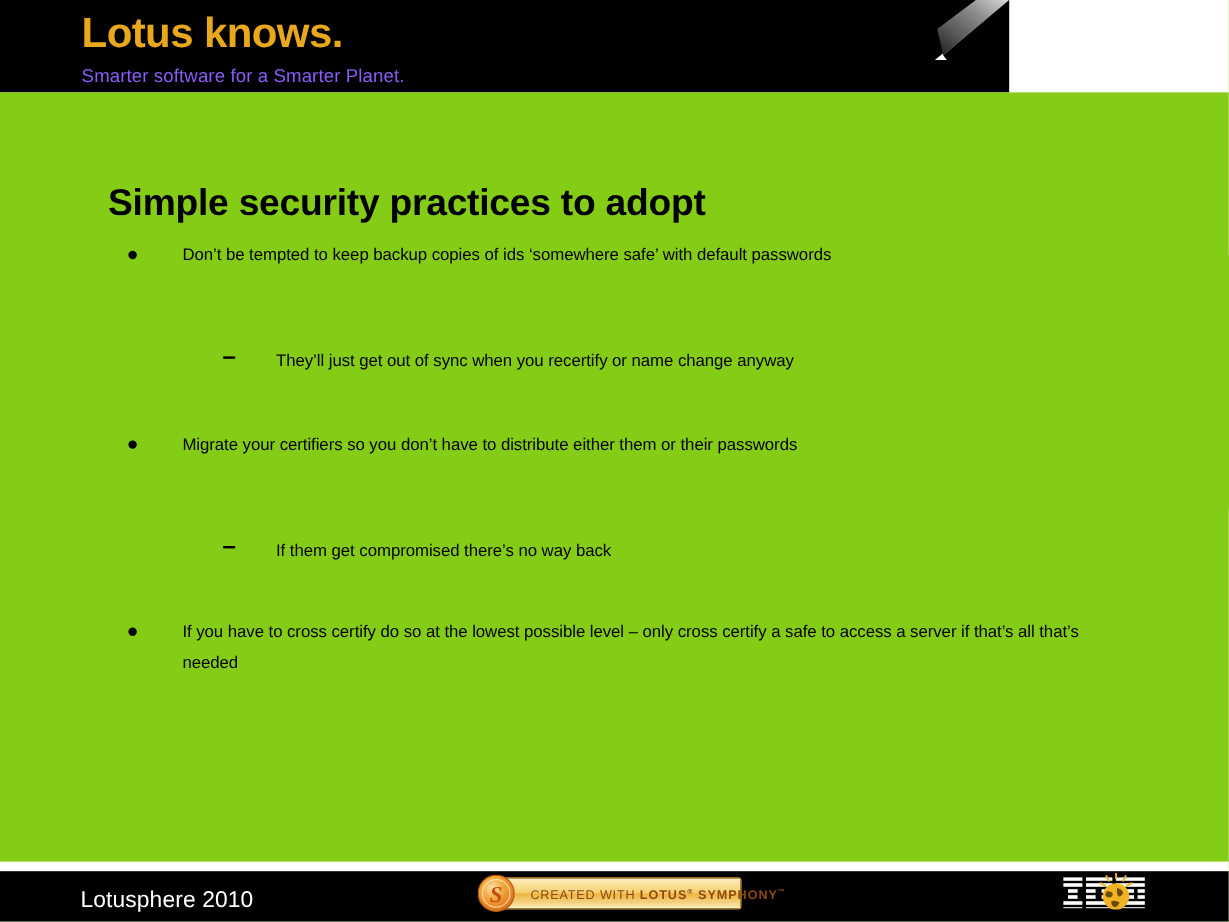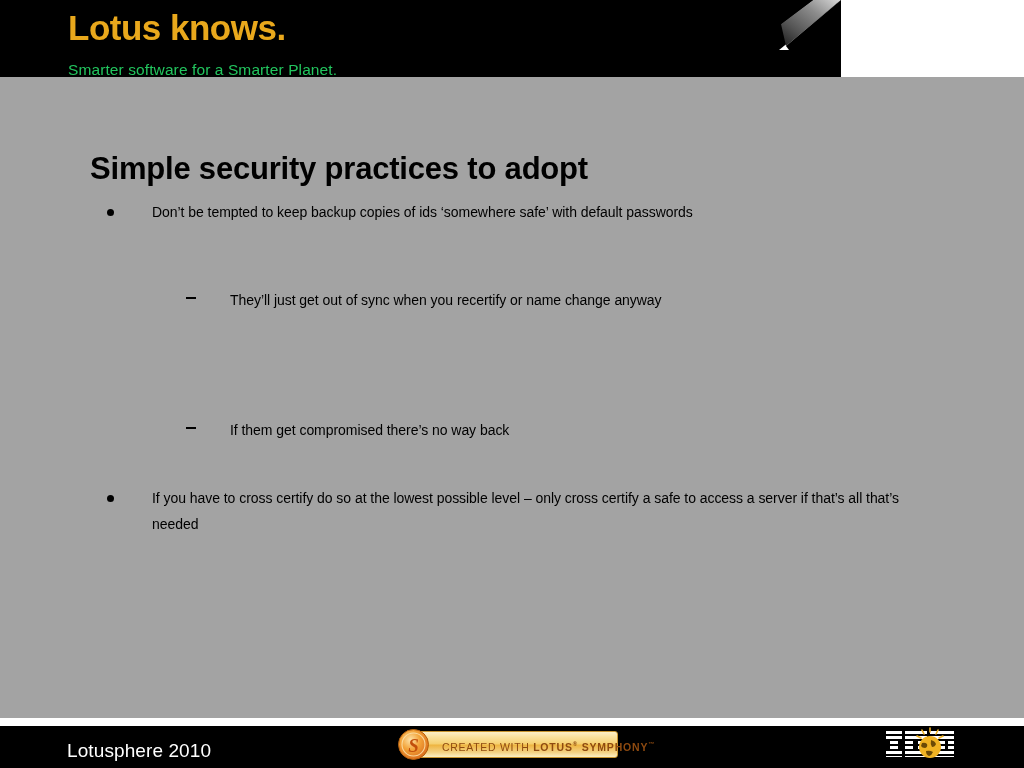--- a/index.html
+++ b/index.html
@@ -37,44 +37,44 @@
     font-weight: bold;
     color: #e9a81c;
     letter-spacing: -0.5px;
     line-height: 40px;
     white-space: nowrap;
   }
   .brand-tagline {
     font-family: "Liberation Sans", sans-serif;
     font-size: 15.5px;
     font-weight: normal;
-    color: #22c55e;
+    color: #8b5cf6;
     letter-spacing: 0.1px;
     line-height: 18px;
-    margin-top: 13px;
+    margin-top: 7px;
     white-space: nowrap;
   }
 
   
   .page-curl {
     position: absolute;
     right: 0;
     top: 0;
     width: 62px;
     height: 50px;
   }
 
   
   .slide-body {
     position: absolute;
     left: 0;
     top: 77px;
     width: 1024px;
     height: 641px;
-    background: #a3a3a3;
+    background: #84cc16;
   }
   .slide-title {
     position: absolute;
     left: 90px;
     top: 74px;
     font-family: "Liberation Sans", sans-serif;
     font-size: 31px;
     font-weight: bold;
     color: #000000;
     letter-spacing: -0.2px;
@@ -269,20 +269,24 @@
 
     <div class="sp-32"></div>
 
     <div class="bullet-l2">
       <span class="marker"></span>
       <span class="text">They’ll just get out of sync when you recertify or name change anyway</span>
     </div>
 
     <div class="sp-46"></div>
 
+    <div class="bullet-l1">
+      <span class="marker"></span>
+      <span class="text">Migrate your certifiers so you don’t have to distribute either them or their passwords</span>
+    </div>
 
     <div class="sp-32"></div>
 
     <div class="bullet-l2">
       <span class="marker"></span>
       <span class="text">If them get compromised there’s no way back</span>
     </div>
 
     <div class="sp-44"></div>
 

